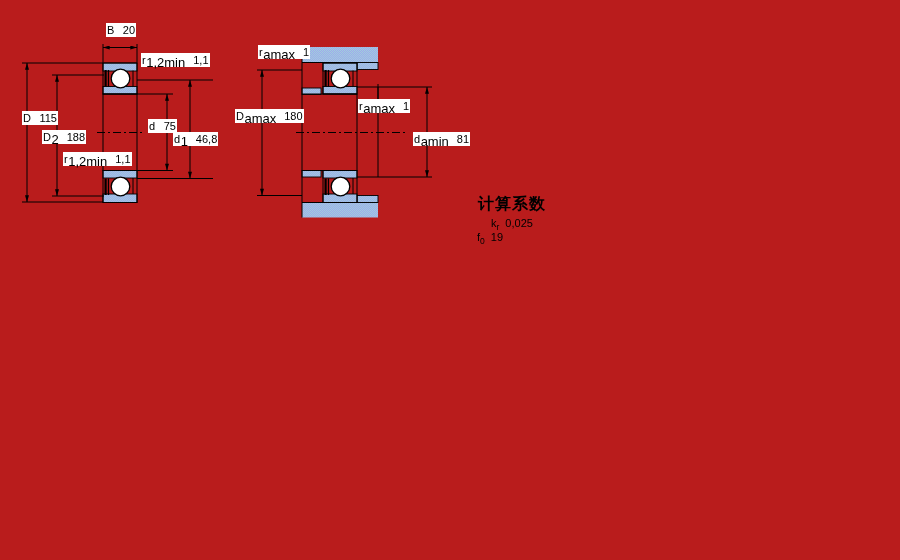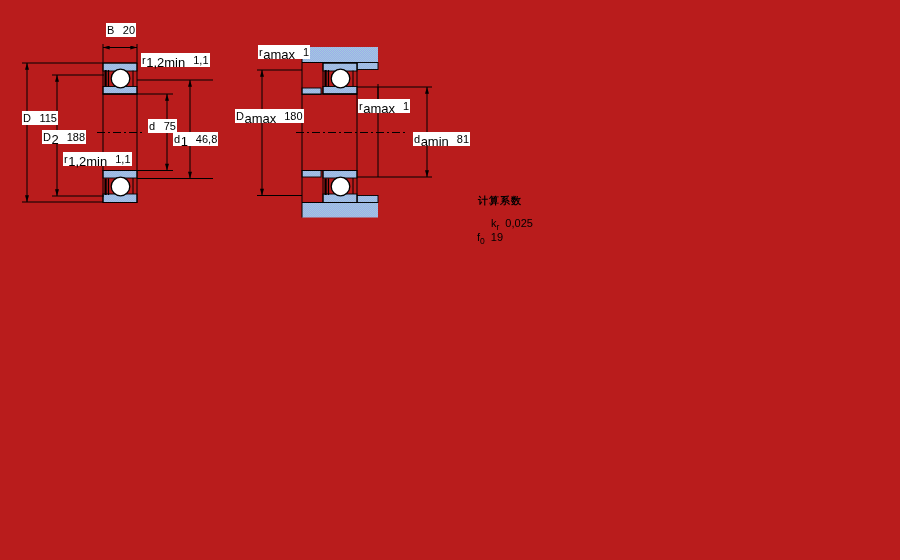--- a/index.html
+++ b/index.html
@@ -12,21 +12,21 @@
   svg .blue{fill:url(#hatch);stroke:#000;stroke-width:0.9;}
   svg .bluef{fill:url(#hatch);stroke:none;}
   svg .solid{fill:#000;stroke:none;}
   svg .ball{fill:#fff;stroke:#000;stroke-width:1.3;}
   svg .dim{marker-start:url(#arr);marker-end:url(#arr);}
   svg .cl{stroke-dasharray:8 3 2 3;}
   .lbl{position:absolute;font-size:11px;line-height:13px;background:#fff;
        padding:0 1px;white-space:nowrap;}
   .lbl .sub{font-size:13px;position:relative;top:3px;margin-left:0.5px;}
   .lbl .val{margin-left:8px;}
-  .factors-title{position:absolute;font-size:10px;font-weight:bold;letter-spacing:1px;
+  .factors-title{position:absolute;font-size:16px;font-weight:bold;letter-spacing:1px;
        white-space:nowrap;}
   .factor-row{position:absolute;font-size:11px;white-space:nowrap;}
   .factor-row .sub{font-size:8.5px;position:relative;top:3px;}
   .factor-row .val{margin-left:6px;}
 </style>
 </head>
 <body>
 
 <div id="canvas">
 

